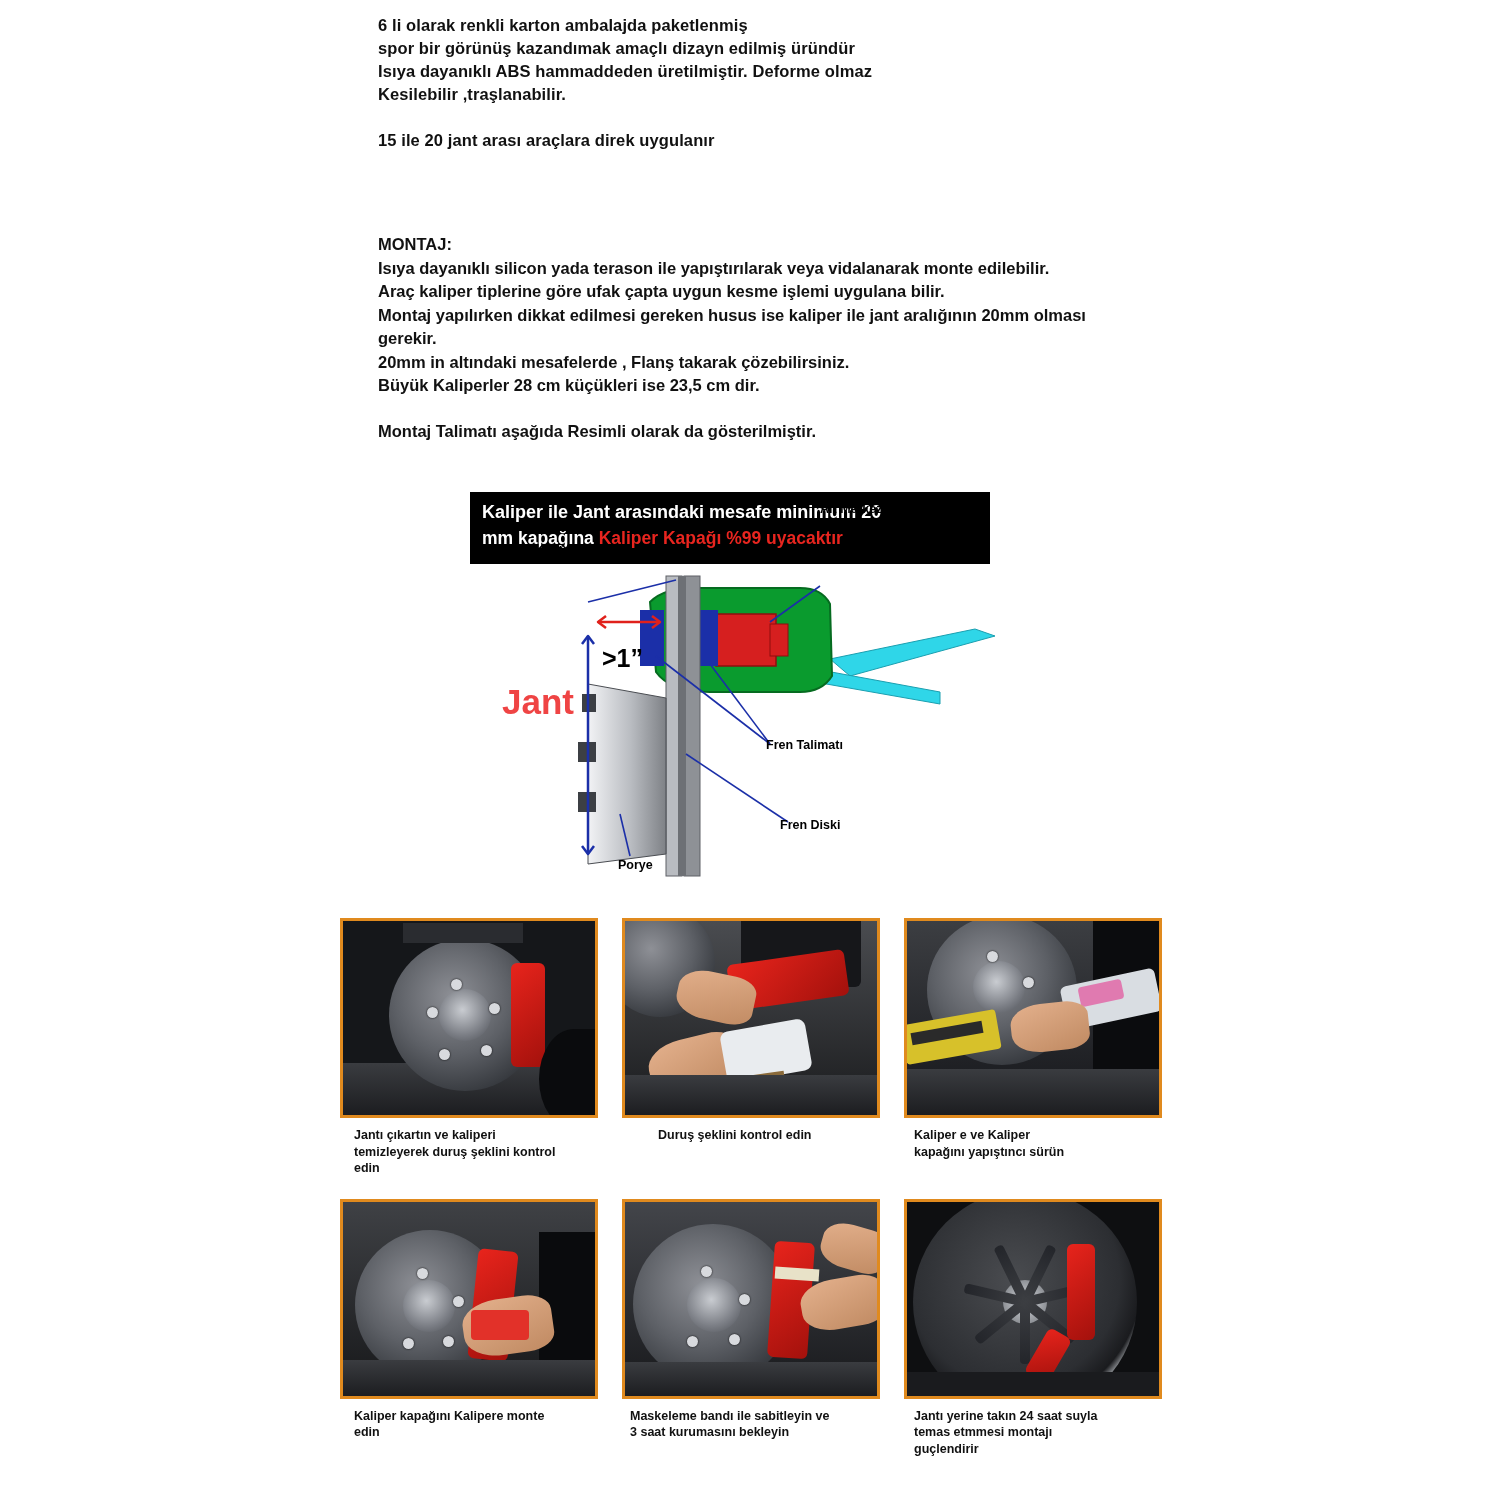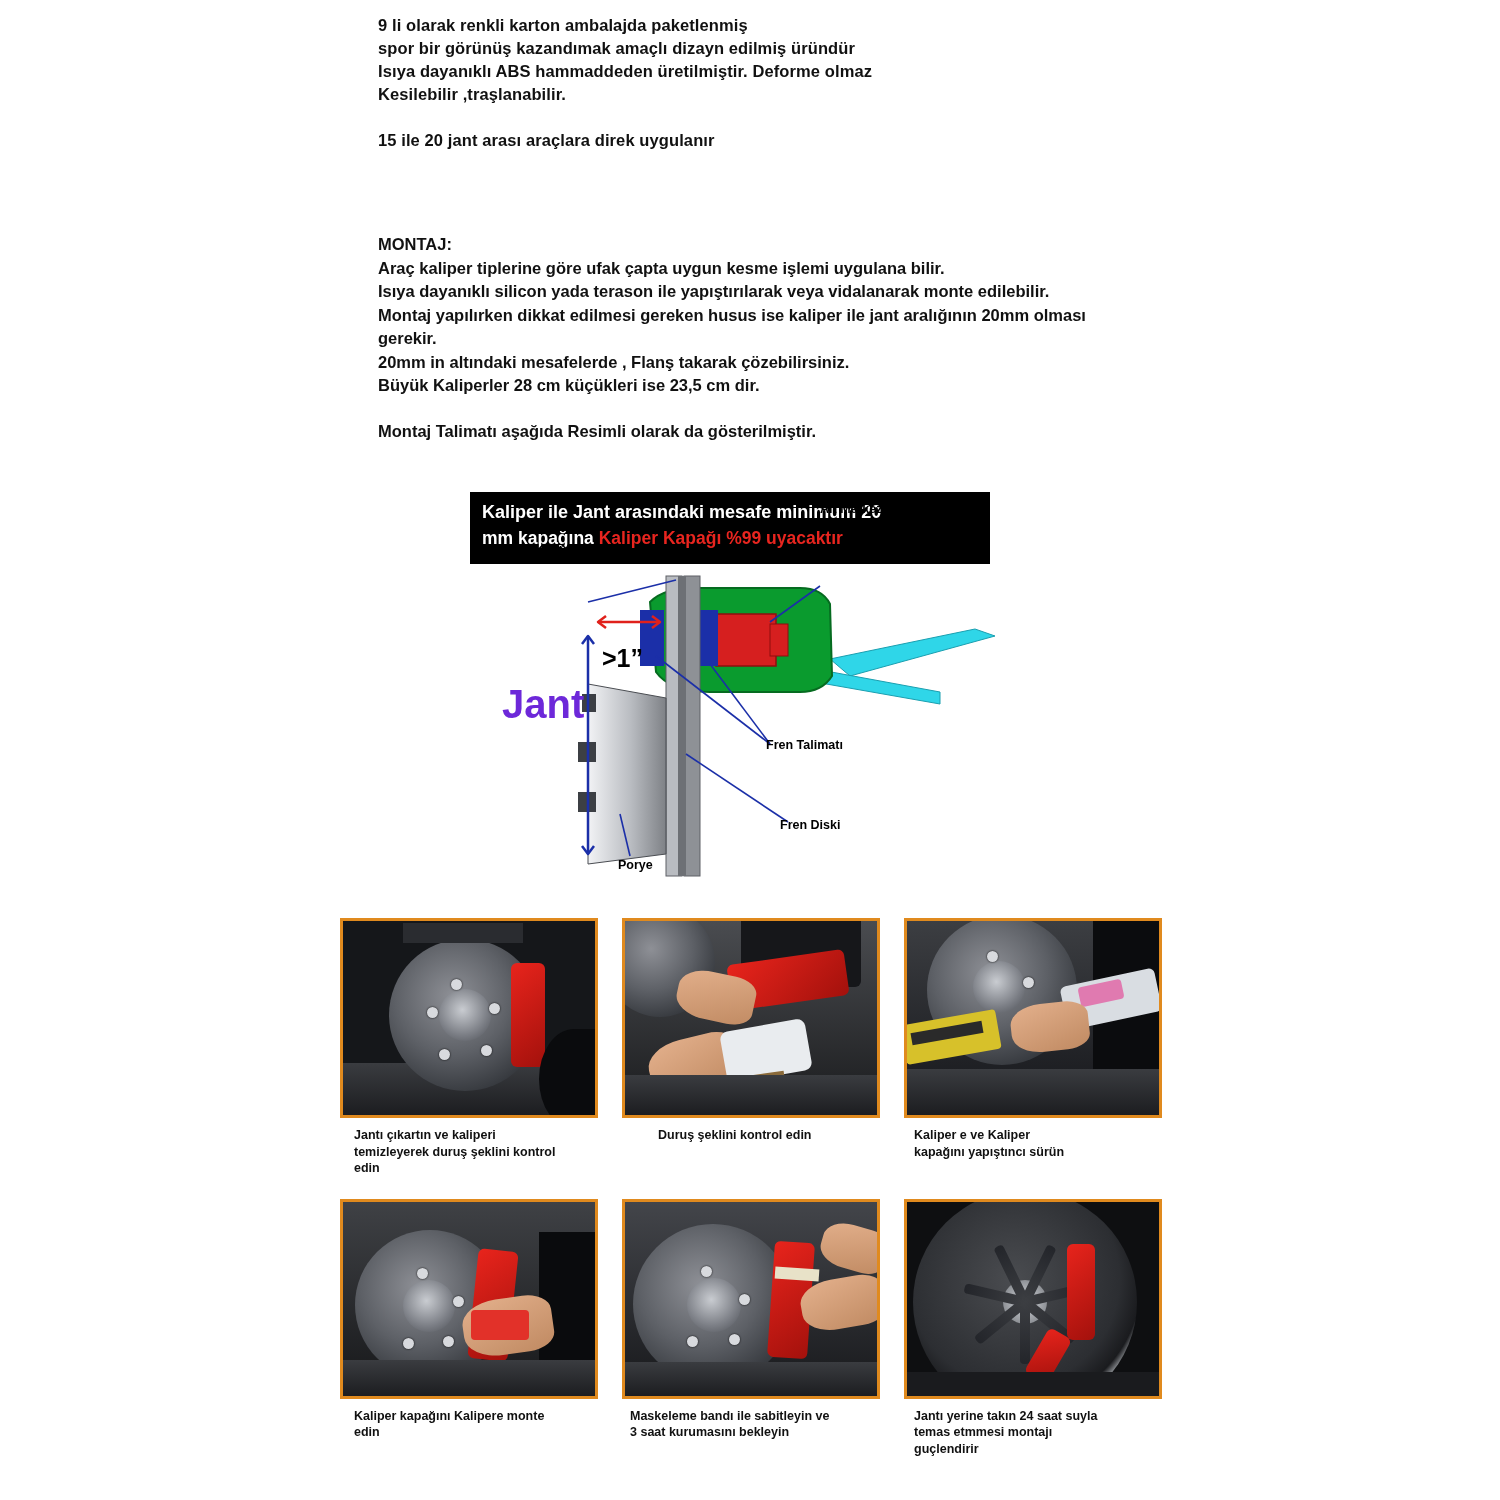--- a/index.html
+++ b/index.html
@@ -72,21 +72,21 @@
 
   .lbl {
     position: absolute;
     font-size: 12.5px;
     font-weight: bold;
     color: #000;
     white-space: nowrap;
   }
   .lbl-jant {
     position: absolute;
-    font-size: 40px; font-weight: bold; color: #6d28d9;
+    font-size: 35px; font-weight: bold; color: #ef4444;
   }
   .lbl-inch {
     position: absolute;
     font-size: 25px; font-weight: bold; color: #000;
   }
 
   
   .grid {
     position: absolute;
     left: 340px; top: 918px;
@@ -163,32 +163,32 @@
   }
   .tape {
     position: absolute;
     background: #e8e2c8;
   }
 </style>
 </head>
 <body>
 
 <div class="intro">
-  <p>9 li olarak renkli karton  ambalajda paketlenmiş</p>
+  <p>6 li olarak renkli karton  ambalajda paketlenmiş</p>
   <p>spor bir görünüş kazandımak amaçlı dizayn edilmiş üründür</p>
   <p> Isıya dayanıklı ABS hammaddeden üretilmiştir. Deforme olmaz</p>
   <p>Kesilebilir ,traşlanabilir.</p>
   <div class="gap"></div>
   <p>15 ile 20  jant  arası   araçlara direk uygulanır</p>
 </div>
 
 <div class="montaj">
   <p>MONTAJ:</p>
+  <p>Isıya dayanıklı silicon yada terason ile yapıştırılarak veya  vidalanarak monte edilebilir.</p>
   <p>Araç kaliper tiplerine göre ufak çapta uygun kesme işlemi uygulana bilir.</p>
-  <p>Isıya dayanıklı silicon yada terason ile yapıştırılarak veya  vidalanarak monte edilebilir.</p>
   <p>Montaj yapılırken dikkat edilmesi gereken husus ise kaliper ile jant aralığının 20mm olması</p>
   <p>gerekir.</p>
   <p>20mm in altındaki mesafelerde , Flanş takarak çözebilirsiniz.</p>
   <p>Büyük Kaliperler 28 cm küçükleri ise 23,5 cm dir.</p>
   <div class="gap"></div>
   <p>Montaj Talimatı aşağıda Resimli olarak da gösterilmiştir.</p>
 </div>
 
 <div class="diagram">
 

